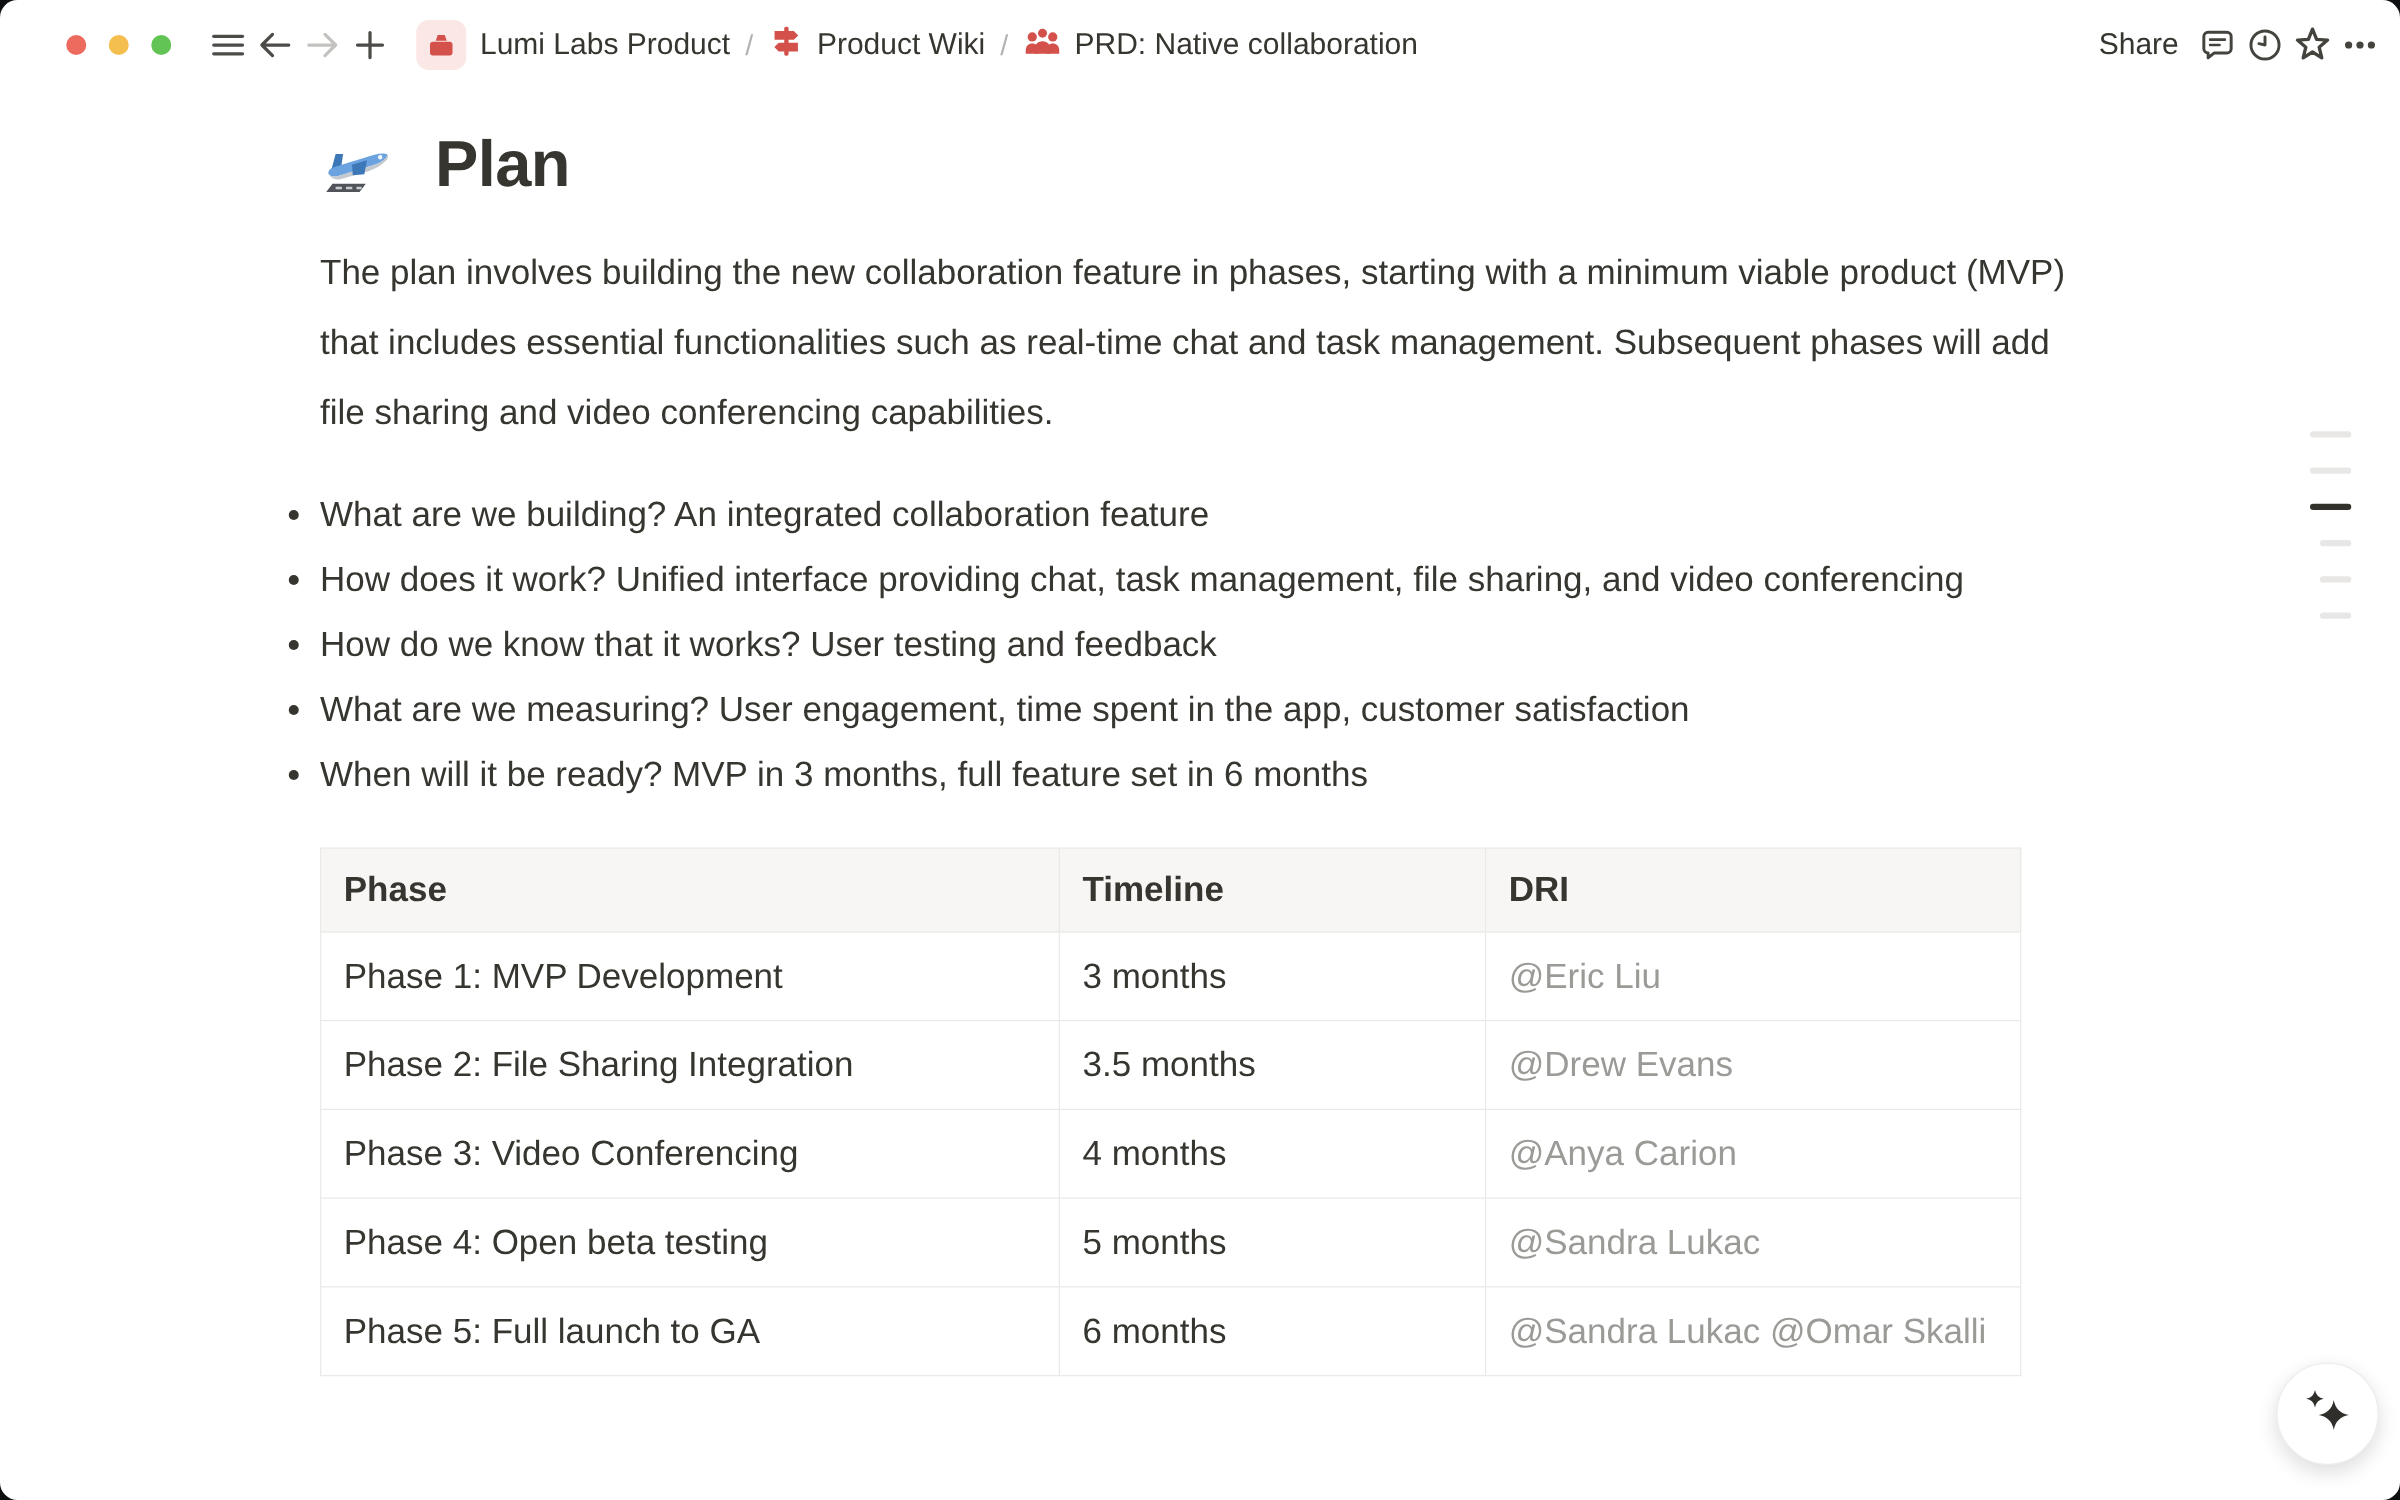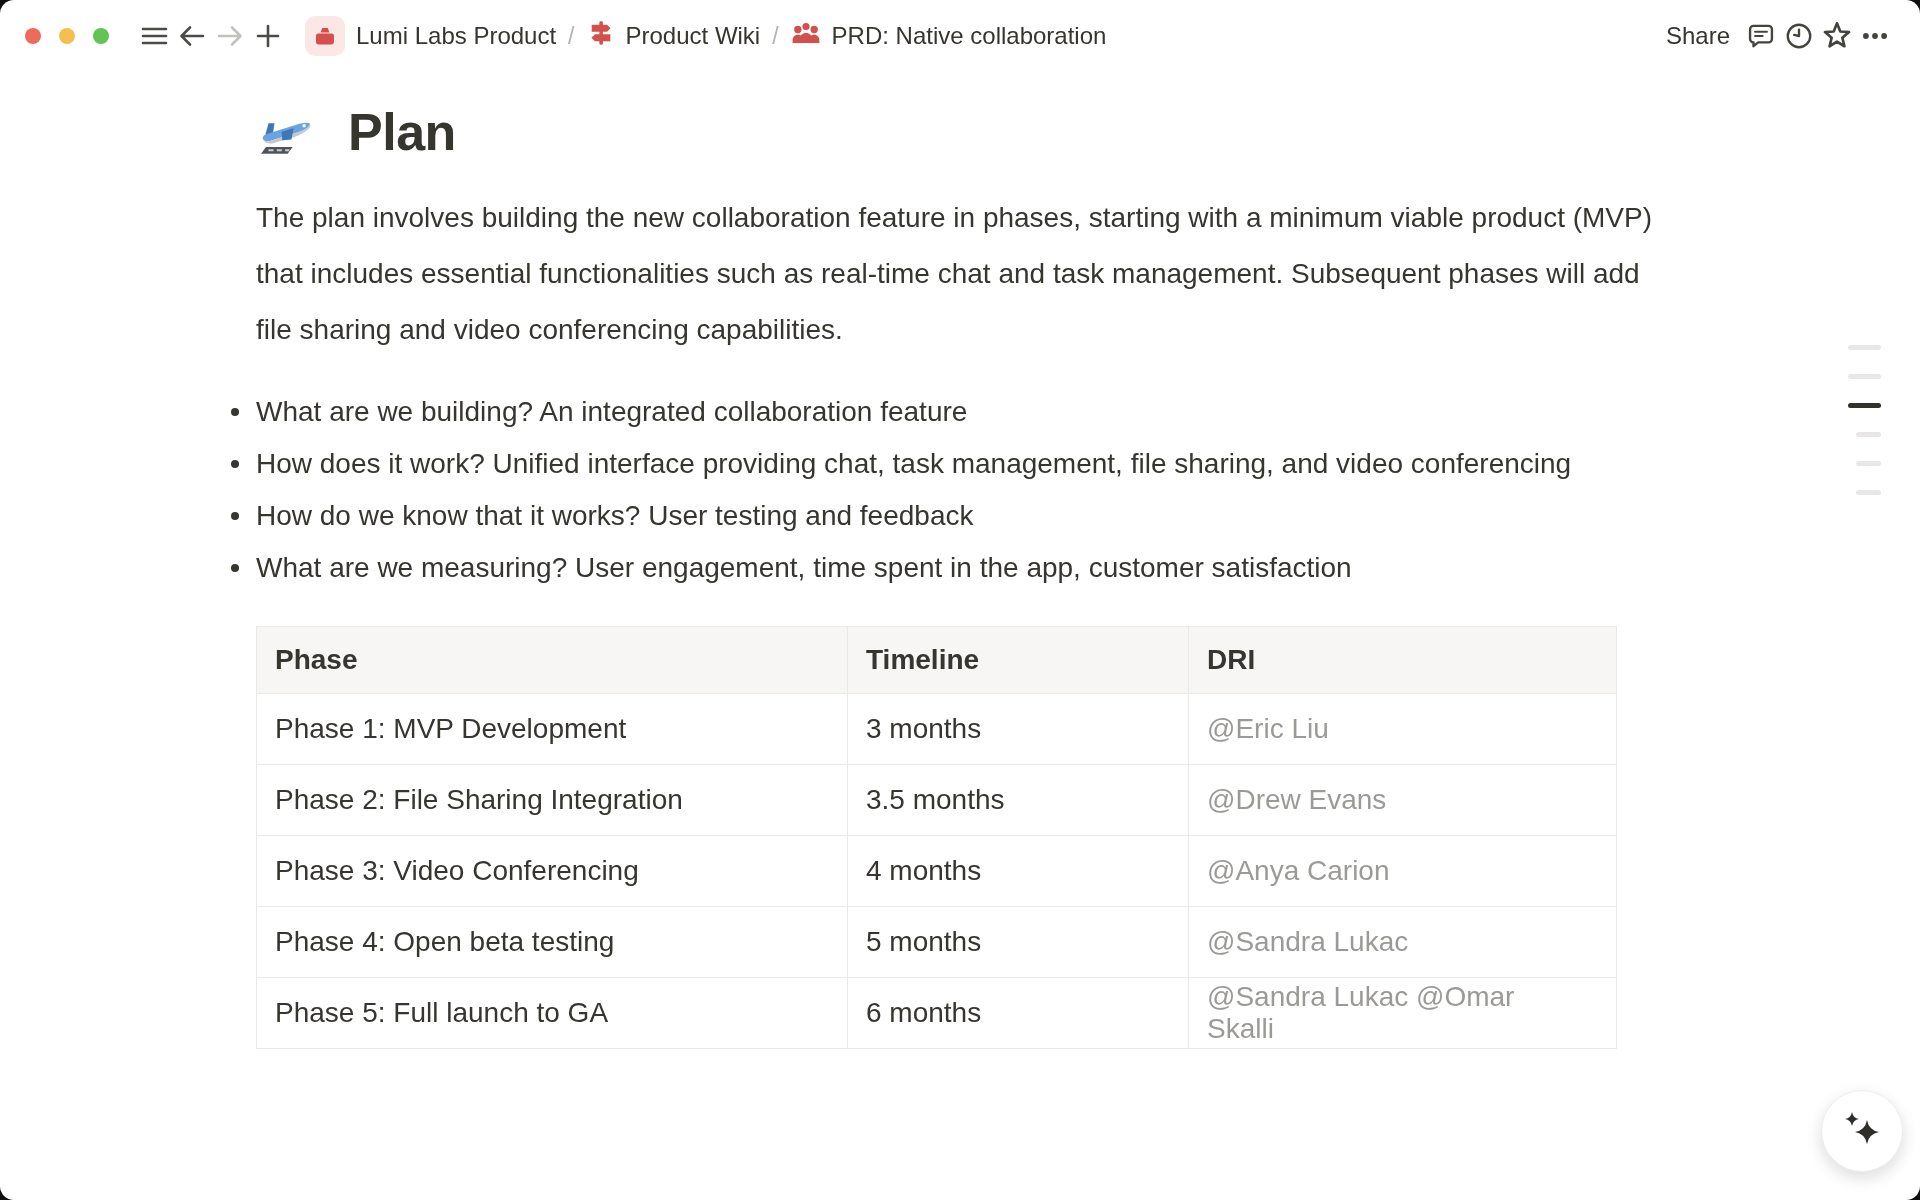--- a/index.html
+++ b/index.html
@@ -14,21 +14,22 @@
     background:#ffffff;
     border-radius:14px;
     overflow:hidden;
     color:#37352f;
   }
 
   
   .titlebar {
     height:72px;
     display:flex; align-items:center;
-    padding:0 26px 0 25px;
+    padding:0 13px 0 25px;
+    margin-left:28px;
   }
   .traffic { display:flex; gap:18px; margin-right:26px; }
   .light { width:16px; height:16px; border-radius:50%; }
   .light.red { background:#ec6a5e; }
   .light.yellow { background:#f4bf4f; }
   .light.green { background:#61c454; }
 
   .tbtn {
     width:38px; height:38px; border-radius:6px;
     display:flex; align-items:center; justify-content:center;
@@ -95,21 +96,21 @@
   
   table.phases {
     margin-top:32px;
     border-collapse:collapse;
     font-size:28px; color:#37352f;
     table-layout:fixed; width:1360px;
   }
   table.phases th, table.phases td {
     border:1px solid #e9e9e7;
     text-align:left; vertical-align:middle;
-    padding:0 28px 0 18px;
+    padding:0 12px 0 18px;
     margin-top:25px;
   }
   table.phases th {
     background:#f7f6f5; font-weight:700;
     height:66px; font-size:28px;
   }
   table.phases td { height:70px; }
   td.mention { color:#9b9a97; }
   col.c-phase { width:591px; }
   col.c-timeline { width:341px; }
@@ -286,20 +287,21 @@
     <ul class="bullets">
 
         <li>What are we building? An integrated collaboration feature</li>
 
         <li>How does it work? Unified interface providing chat, task management, file sharing, and video conferencing</li>
 
         <li>How do we know that it works? User testing and feedback</li>
 
         <li>What are we measuring? User engagement, time spent in the app, customer satisfaction</li>
 
+        <li>When will it be ready? MVP in 3 months, full feature set in 6 months</li>
       </ul>
 
     <table class="phases">
       <colgroup>
           <col class="c-phase">
           <col class="c-timeline">
           <col class="c-dri">
         </colgroup>
       <thead>
         <tr>

